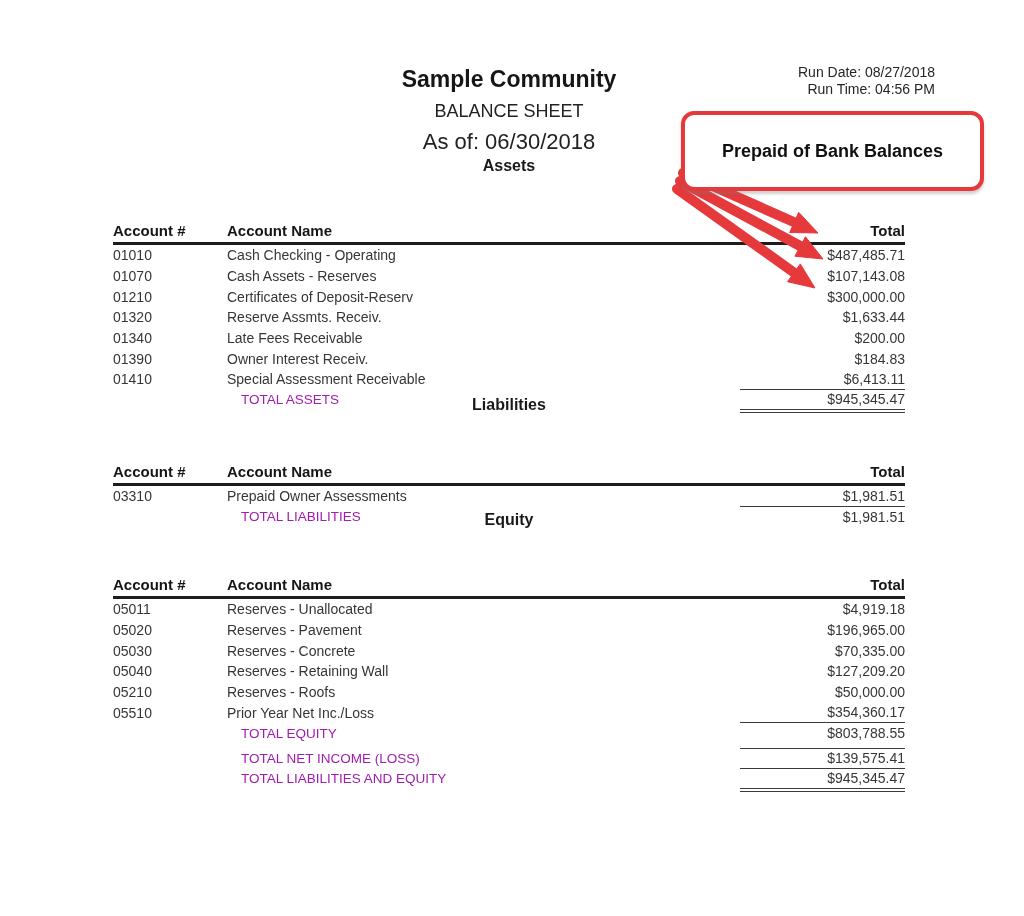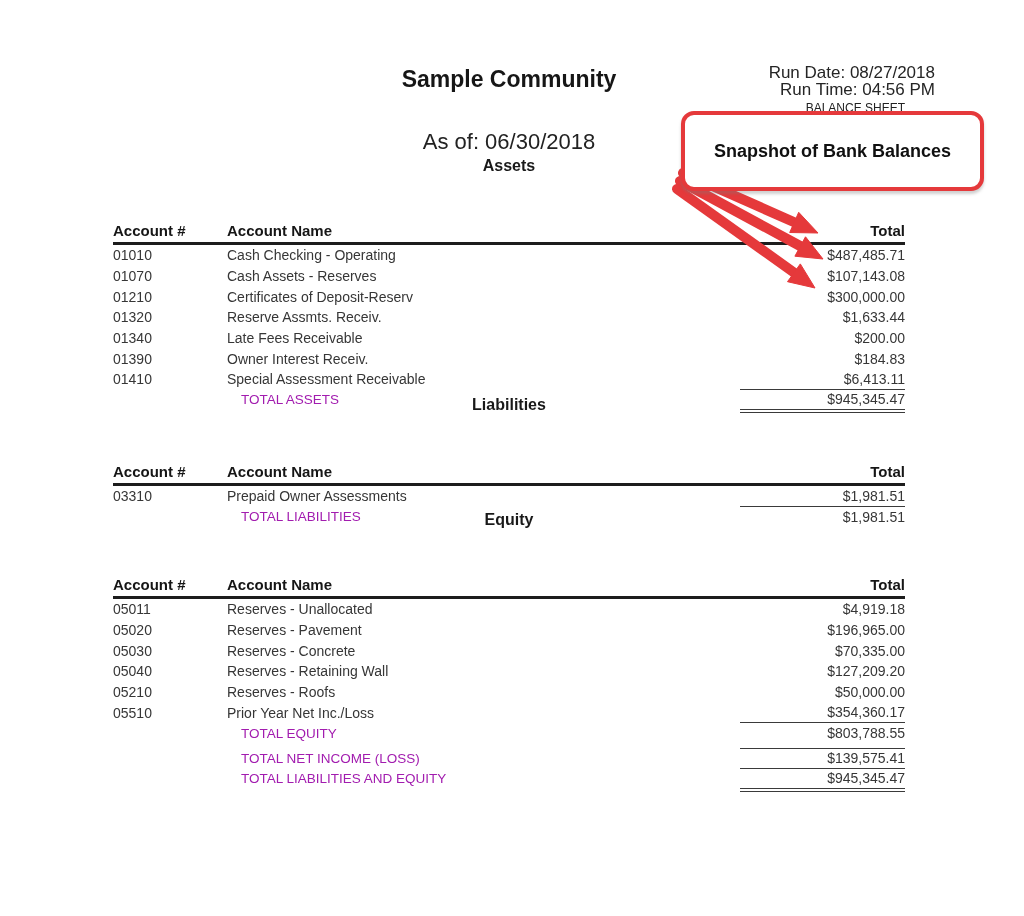--- a/index.html
+++ b/index.html
@@ -9,29 +9,29 @@
     width:1024px; height:916px;
     background:#ffffff;
     font-family:"Liberation Sans", sans-serif;
     color:#2f2f2f;
     overflow:hidden;
   }
 
   
   .run-block {
     position:absolute; top:64px; right:89px;
-    text-align:right; font-size:17px; line-height:17px; color:#252525;
+    text-align:right; font-size:14px; line-height:17px; color:#252525;
   }
   .doc-title {
     position:absolute; top:66px; left:113px; width:792px;
     text-align:center; font-size:23px; font-weight:bold; color:#161616;
   }
   .doc-subtitle {
     position:absolute; top:101px; left:113px; width:792px;
-    text-align:right; font-size:12px; color:#222222;
+    text-align:center; font-size:18px; color:#222222;
   }
   .doc-asof {
     position:absolute; top:129px; left:113px; width:792px;
     text-align:center; font-size:22px; color:#222222;
   }
   .sec-heading {
     position:absolute; left:113px; width:792px;
     text-align:center; font-size:16px; font-weight:bold; color:#191919;
   }
   .sec-assets { top:157px; }
@@ -90,21 +90,21 @@
     <div>Run Date: 08/27/2018</div>
     <div>Run Time: 04:56 PM</div>
   </div>
 
   <div class="doc-title">Sample Community</div>
   <div class="doc-subtitle">BALANCE SHEET</div>
   <div class="doc-asof">As of: 06/30/2018</div>
   <div class="sec-heading sec-assets">Assets</div>
 
   <div class="callout">
-    <span>Snapshot of Bank Balances</span>
+    <span>Prepaid of Bank Balances</span>
   </div>
   <svg class="arrows-svg" viewBox="0 0 200 140">
     <g fill="#e5393b" stroke="#e5393b">
       <line x1="28" y1="8" x2="141" y2="58" stroke-width="10" stroke-linecap="round"></line>
       <polygon points="163,68 134.7,67.5 143.7,47.3" stroke-width="1"></polygon>
       <line x1="25" y1="16" x2="147" y2="82" stroke-width="10" stroke-linecap="round"></line>
       <polygon points="168,94 139.9,91.2 150.5,71.8" stroke-width="1"></polygon>
       <line x1="22" y1="24" x2="141" y2="109" stroke-width="10" stroke-linecap="round"></line>
       <polygon points="160,123 132.5,116.7 145.3,98.9" stroke-width="1"></polygon>
     </g>

